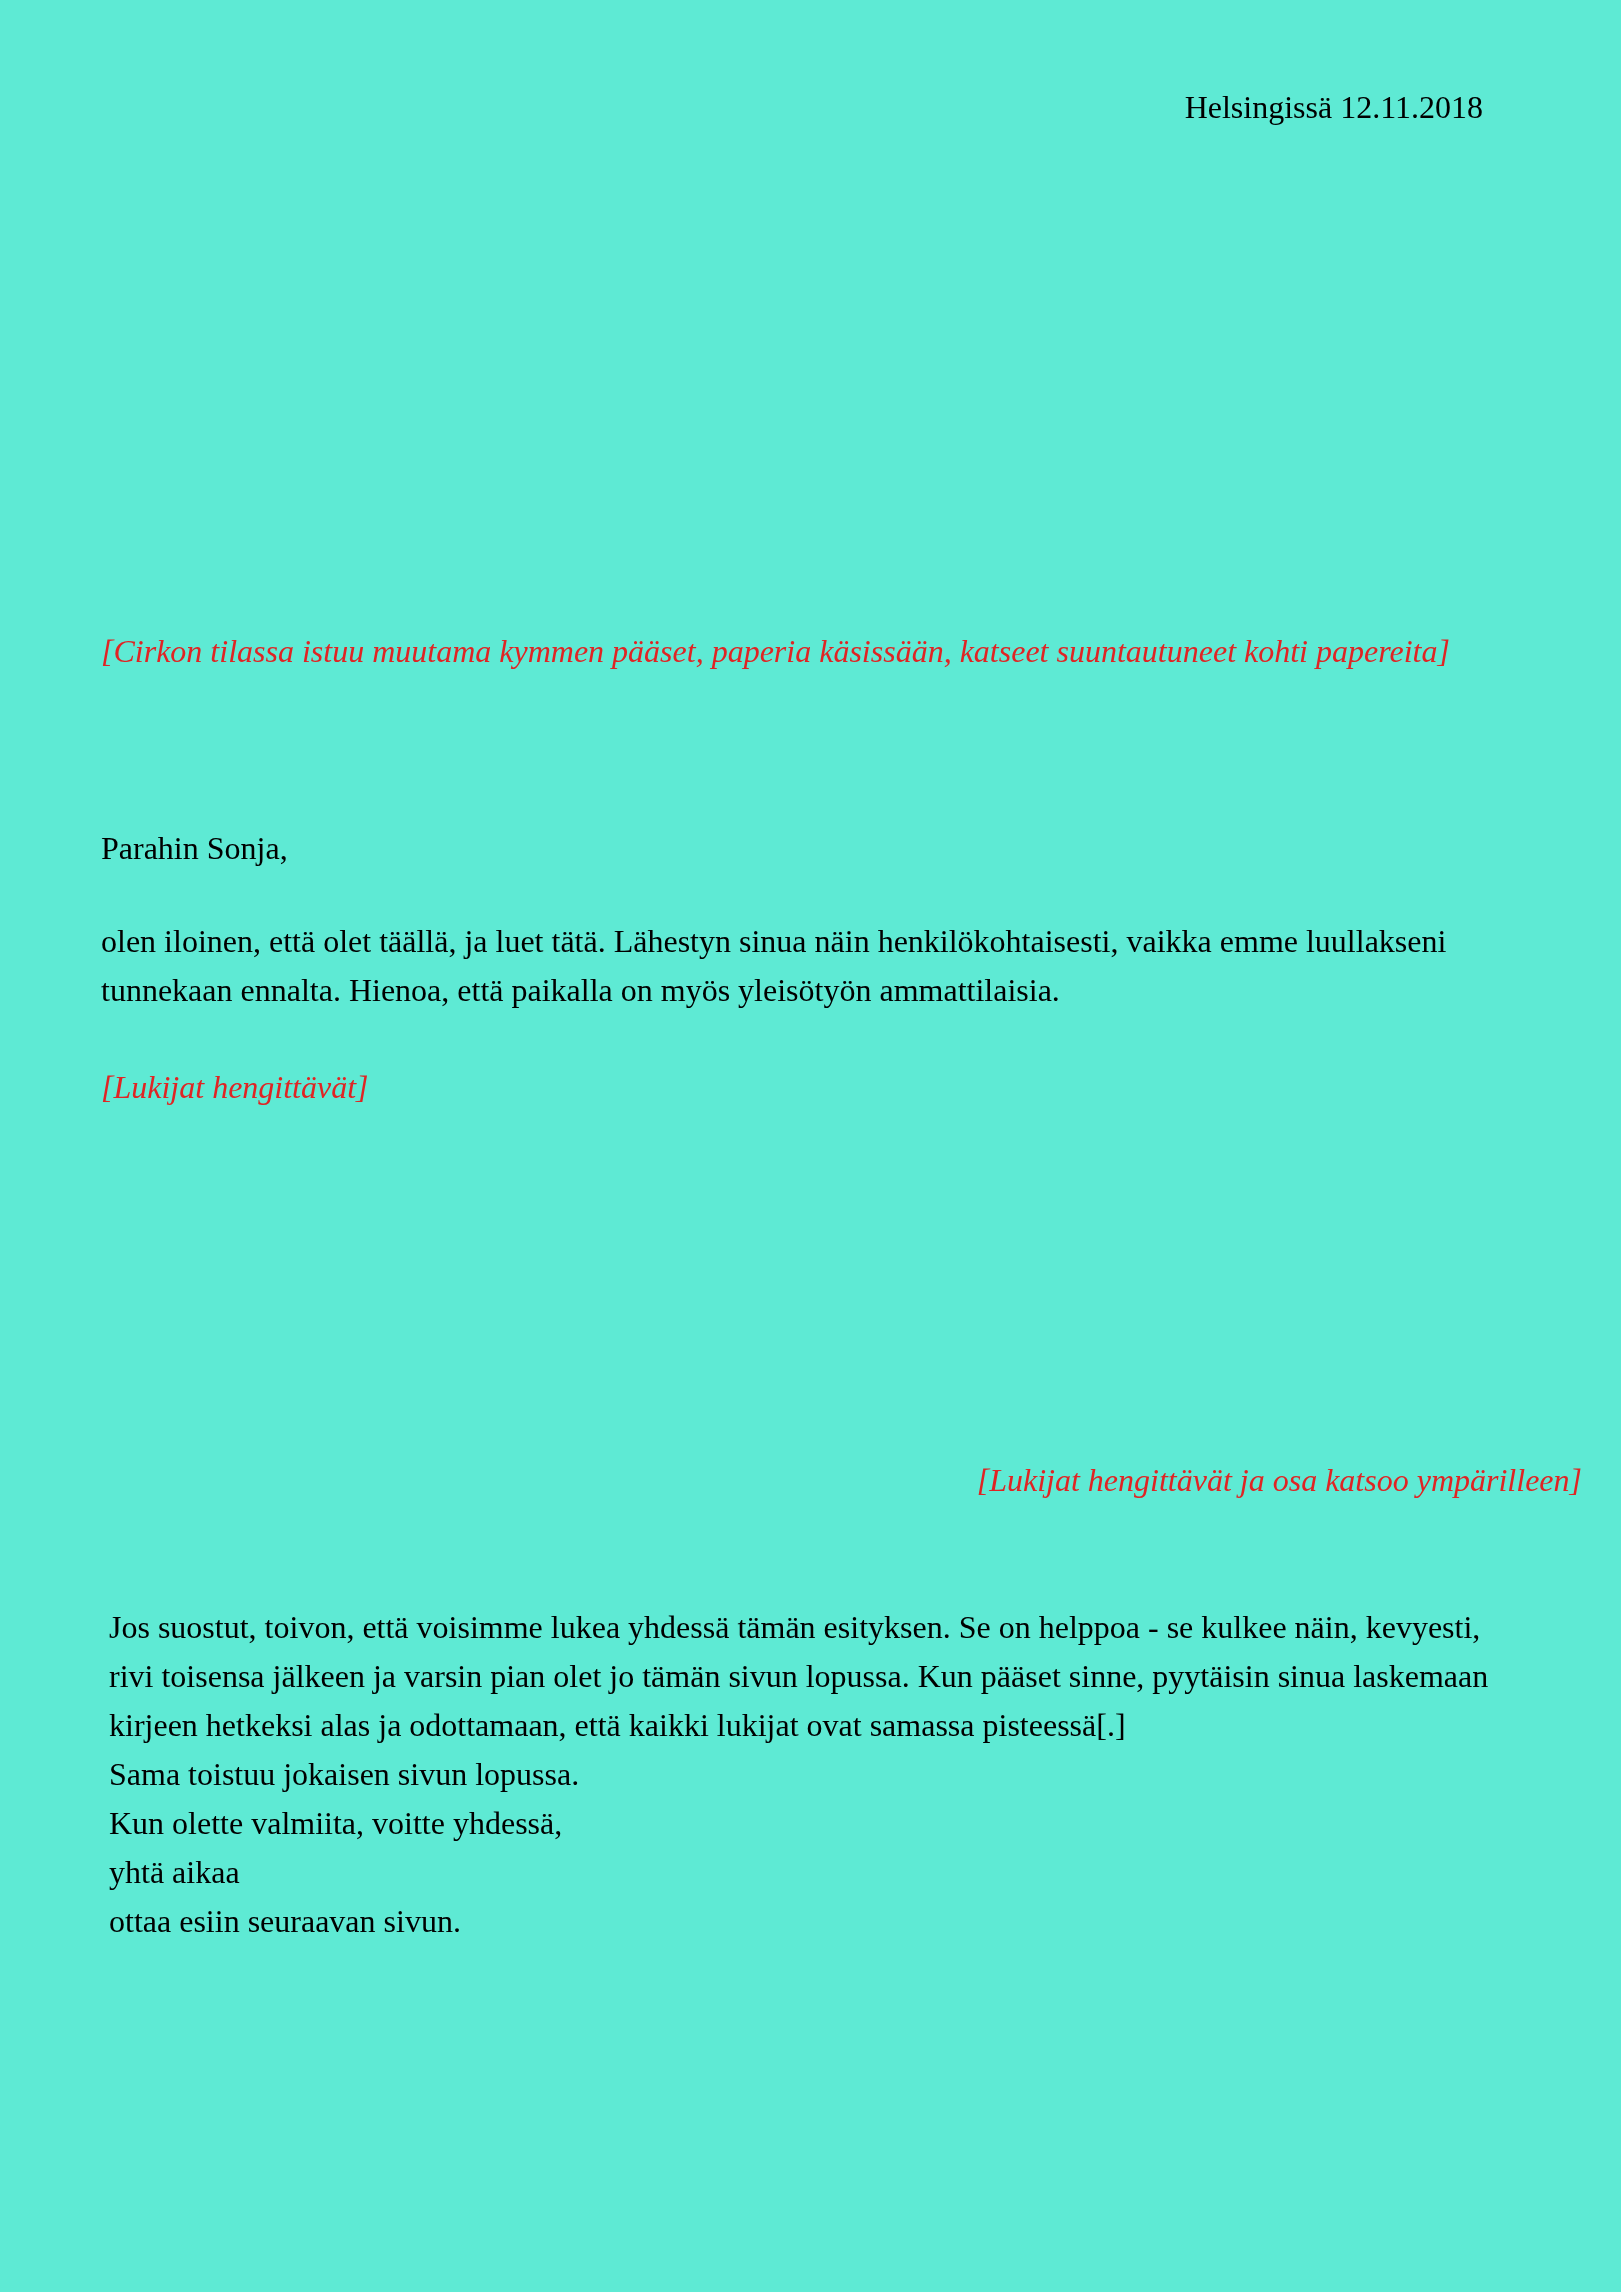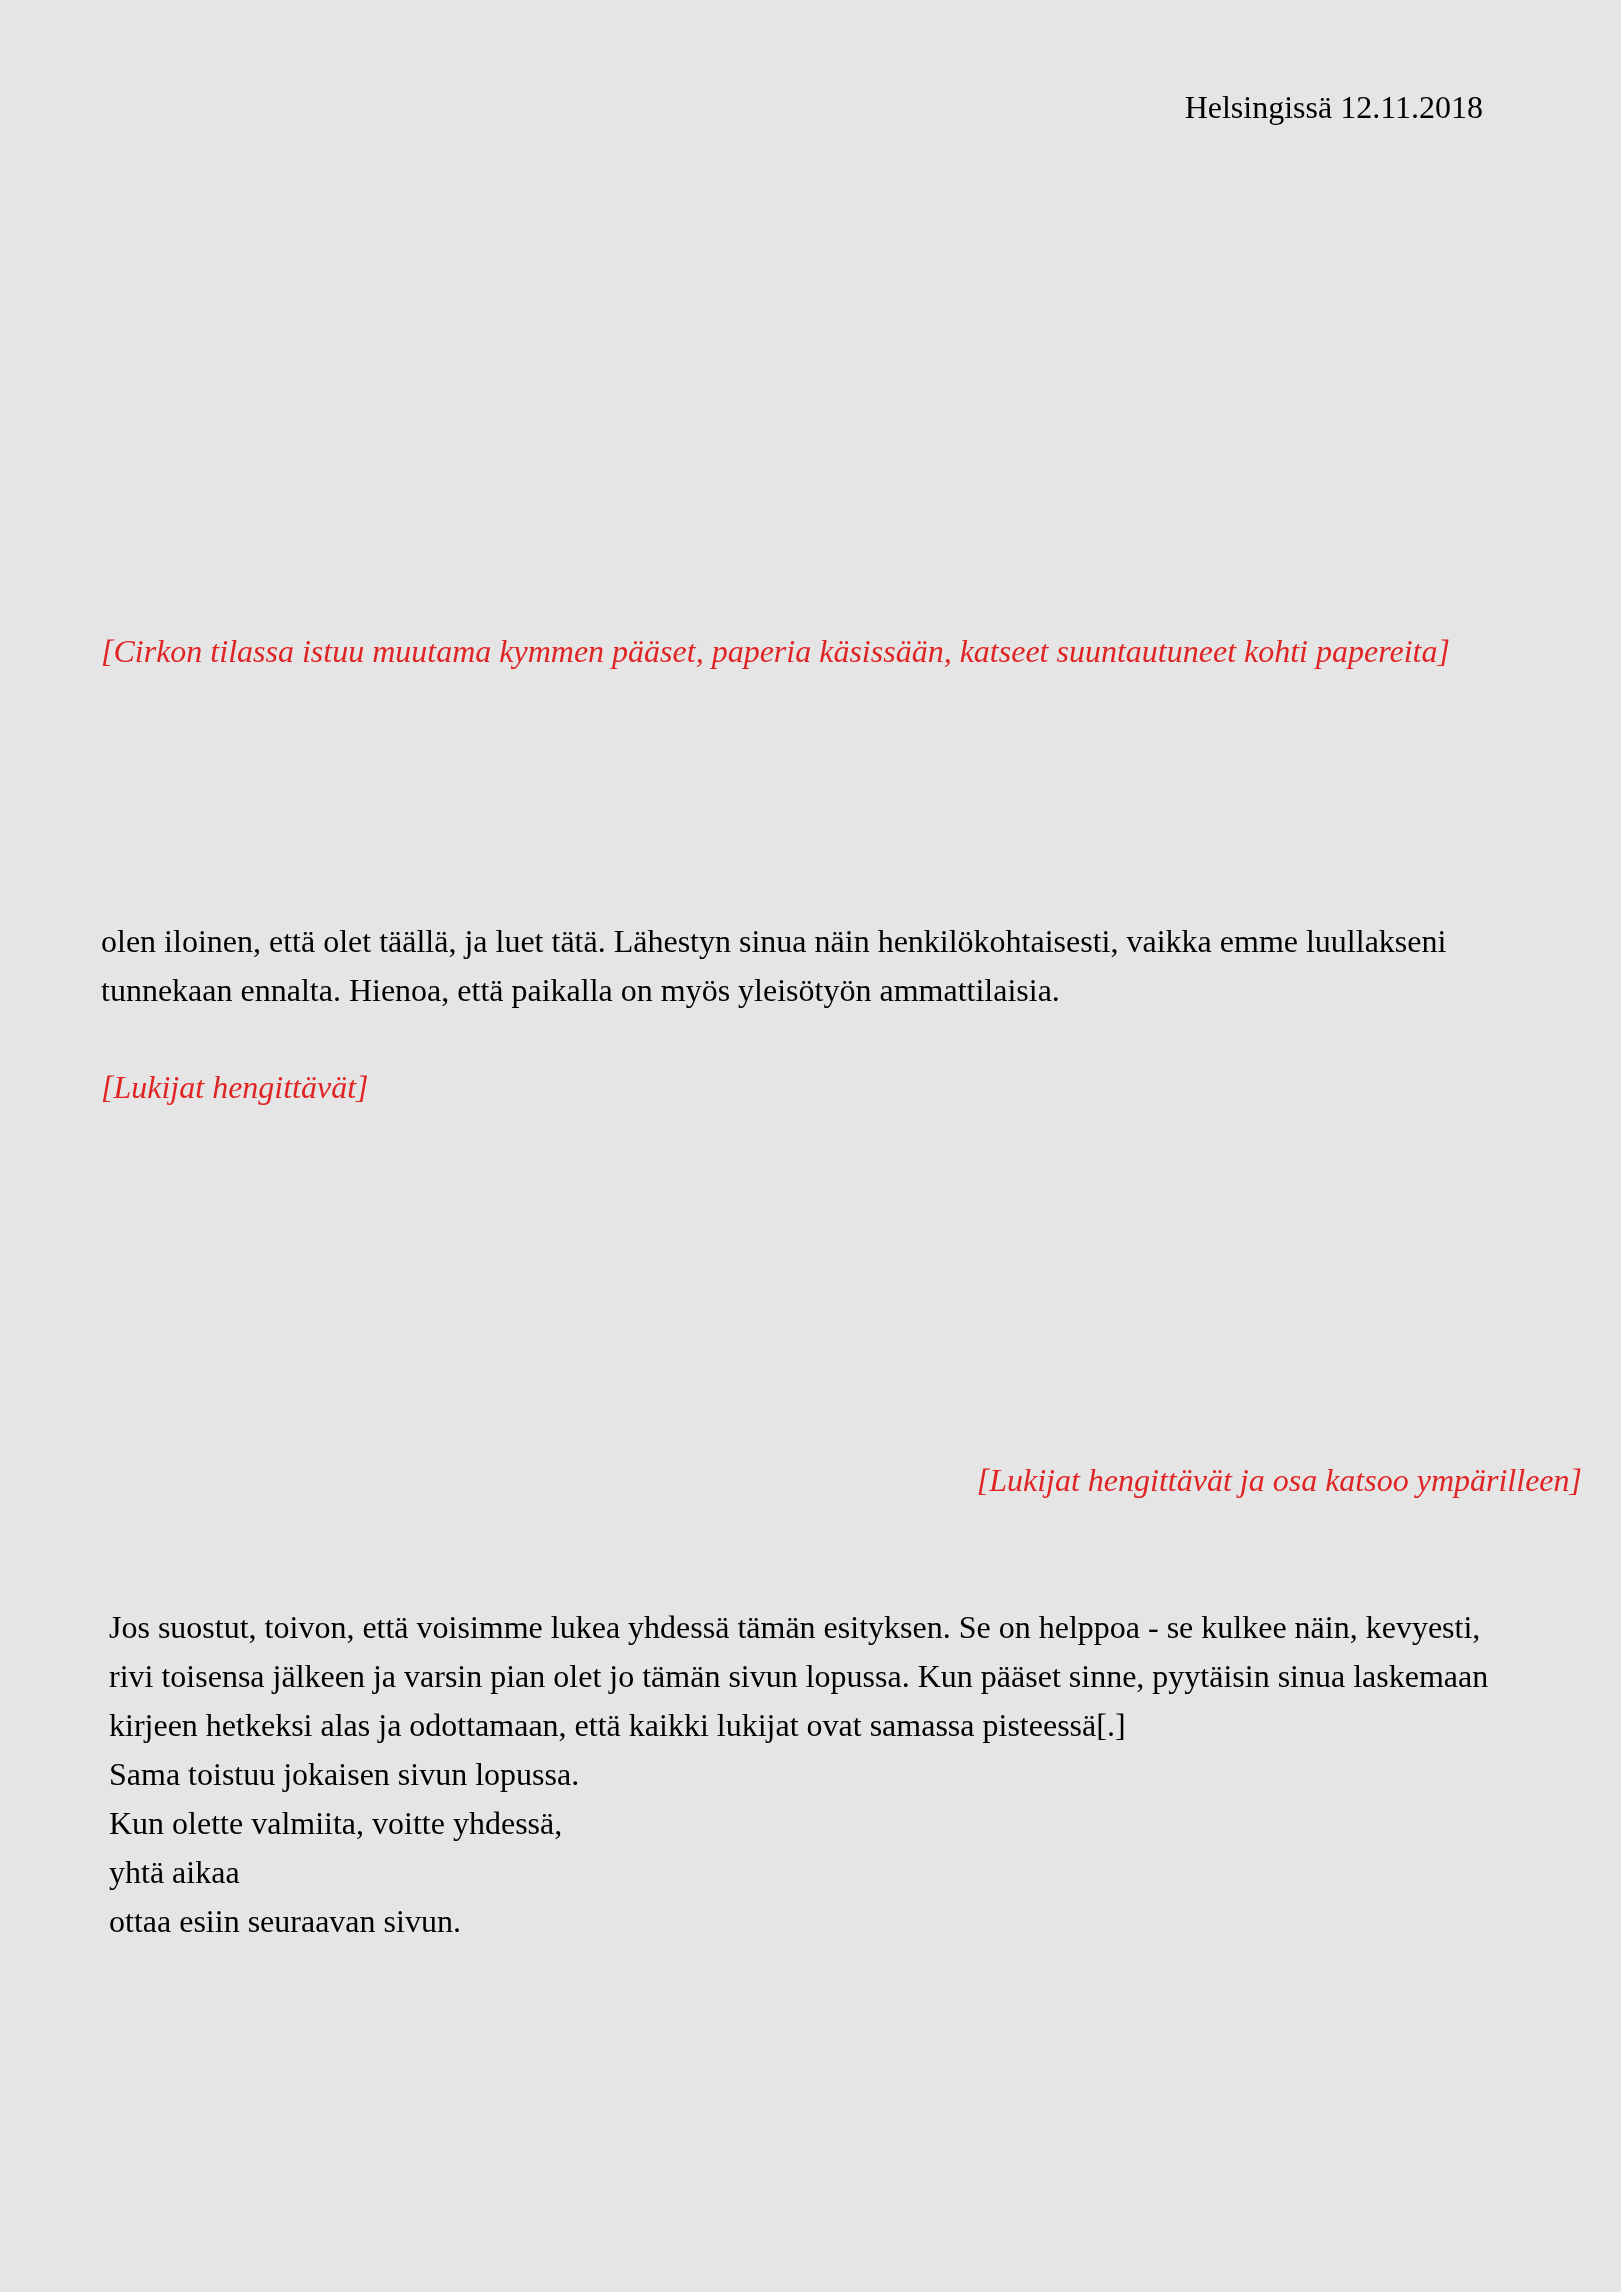--- a/index.html
+++ b/index.html
@@ -6,21 +6,21 @@
   html, body {
     margin: 0;
     padding: 0;
     background: #ffffff;
   }
   .page {
     position: relative;
     width: 1621px;
     height: 2293px;
     margin: 0 auto;
-    background: #e5e5e5;
+    background: #5eead4;
     font-family: "Liberation Serif", "DejaVu Serif", serif;
     font-size: 32px;
     line-height: 49px;
     color: #000000;
     overflow: hidden;
   }
   .block {
     position: absolute;
     left: 101px;
     right: 127px;
@@ -53,20 +53,21 @@
 </style>
 </head>
 <body>
 
 <div class="page">
 
   <div class="block dateline">Helsingissä 12.11.2018</div>
 
   <div class="block stage-direction direction-1">[Cirkon tilassa istuu muutama kymmen pääset, paperia käsissään, katseet suuntautuneet kohti papereita]</div>
 
+  <div class="block salutation">Parahin Sonja,</div>
 
   <div class="block paragraph-1">olen iloinen, että olet täällä, ja luet tätä. Lähestyn sinua näin henkilökohtaisesti, vaikka emme luullakseni
 tunnekaan ennalta. Hienoa, että paikalla on myös yleisötyön ammattilaisia.</div>
 
   <div class="block stage-direction direction-2">[Lukijat hengittävät]</div>
 
 
   <div class="block stage-direction direction-3">[Lukijat hengittävät ja osa katsoo ympärilleen]</div>
 
   <div class="block paragraph-3">Jos suostut, toivon, että voisimme lukea yhdessä tämän esityksen. Se on helppoa - se kulkee näin, kevyesti,

